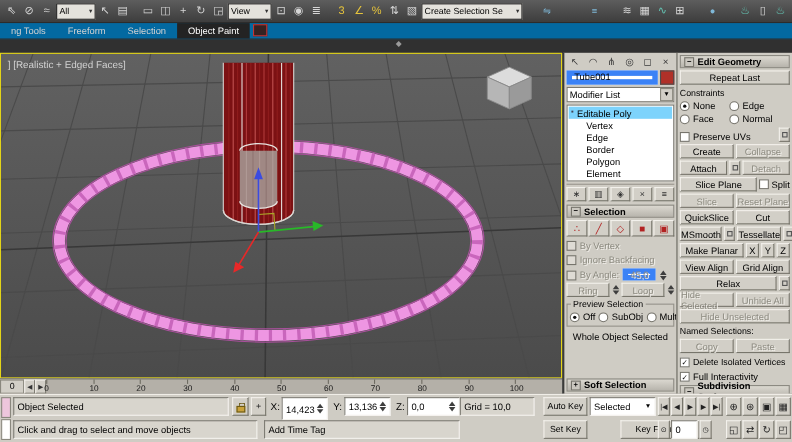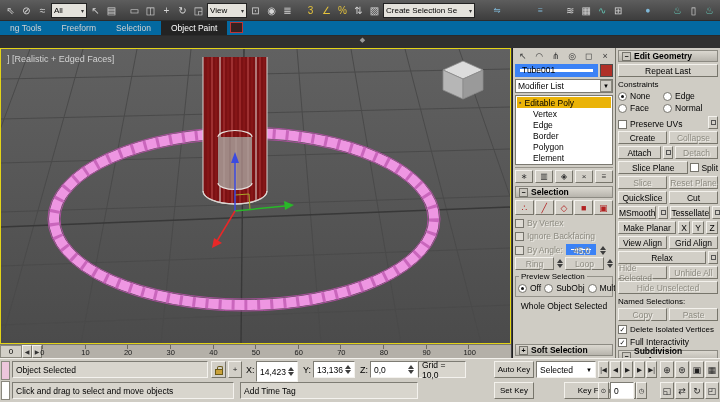--- a/index.html
+++ b/index.html
@@ -30,21 +30,21 @@
   .ep{position:absolute;left:615px;top:48px;width:105px;height:310px;background:#cfccc4;border-left:1px solid #76746a;padding:1px 2px;font-size:8.5px;overflow:hidden}
   .cpt{display:flex;height:13px;gap:1px;align-items:center}
   .cpti{flex:1;display:flex;align-items:center;justify-content:center;font-size:9px;color:#3a3a3a;height:13px}
   .namerow{display:flex;gap:2px;margin-top:1px;align-items:center;height:14px}
   .wfield{background:#fff;border:5px solid #3b82f6;height:13px;display:flex;align-items:center;padding:0 2px;flex:1;font-size:8.5px}
   .swatch{width:13px;height:13px;border:1px solid #4c4c4c;background:#b03028;flex:0 0 auto}
   .combo{background:#fff;border:1px solid #7b7971;height:14px;margin-top:2px;display:flex;align-items:center;padding:0 0 0 2px;justify-content:space-between}
   .combo .cbtn{width:12px;height:12px;background:#d2cfc7;border:1px solid #8a887e;font-size:6px;display:flex;align-items:center;justify-content:center}
   .stack{background:#fff;border:1px solid #7b7971;margin-top:2px;height:70px;overflow:hidden;padding:1px;display:flex;flex-direction:column}
   .strow{height:11px;display:flex;align-items:center;gap:3px;padding:0 2px;flex:0 0 auto}
-  .strow.sel{background:#eab308}
+  .strow.sel{background:#7dd3fc}
   .strow.sub{padding-left:16px}
   .stic{font-size:7px;color:#445}
   .sttools{display:flex;gap:2px;margin-top:2px;padding-top:2px;border-top:1px solid #98958c;height:16px;align-items:center}
   .b3{background:#d2cfc7;border:1px solid;border-color:#f3f1ec #77756b #77756b #f3f1ec;display:flex;align-items:center;justify-content:center;}
   .stb{flex:1;height:13px;font-size:8px;color:#333}
   .rh{height:12px;background:linear-gradient(#dbd8d0,#b7b4ac);border:1px solid #8c8a82;display:flex;align-items:center;font-weight:bold;font-size:8.5px;padding:0 3px;gap:3px;margin-top:3px;flex:0 0 auto}
   .pm{width:9px;height:9px;background:#cac7bf;border:1px solid #77756d;font-size:7px;line-height:7px;text-align:center;font-weight:bold;flex:0 0 auto}
   .so{display:flex;gap:1px;margin-top:2px}
   .sob{flex:1;height:15px;color:#b22222;font-size:9px}
   .cbrow{display:flex;align-items:flex-end;gap:3px;margin-top:3px;min-height:10px}
@@ -602,21 +602,21 @@
         </span>
       </div>
     <span class="abs" style="left:360px;top:6px">Z:</span>
     <div class="inset white abs" style="left:370px;top:2px;width:48px;height:17px">
         <span style="flex:1">0,0</span>
         <span class="spin">
           <i class="up"></i>
           <i class="dn"></i>
         </span>
       </div>
-    <div class="inset abs" style="left:418px;top:2px;width:48px;height:17px">
+    <div class="inset abs" style="left:418px;top:2px;width:68px;height:17px">
         <span>Grid = 10,0</span>
       </div>
 
     <div class="b3 abs" style="left:494px;top:2px;width:40px;height:17px;font-size:8px">
         <span>Auto Key</span>
       </div>
     <div class="inset white abs" style="left:536px;top:2px;width:60px;height:17px;justify-content:space-between">
         <span>Selected</span>
         <span style="font-size:6px">▼</span>
       </div>

